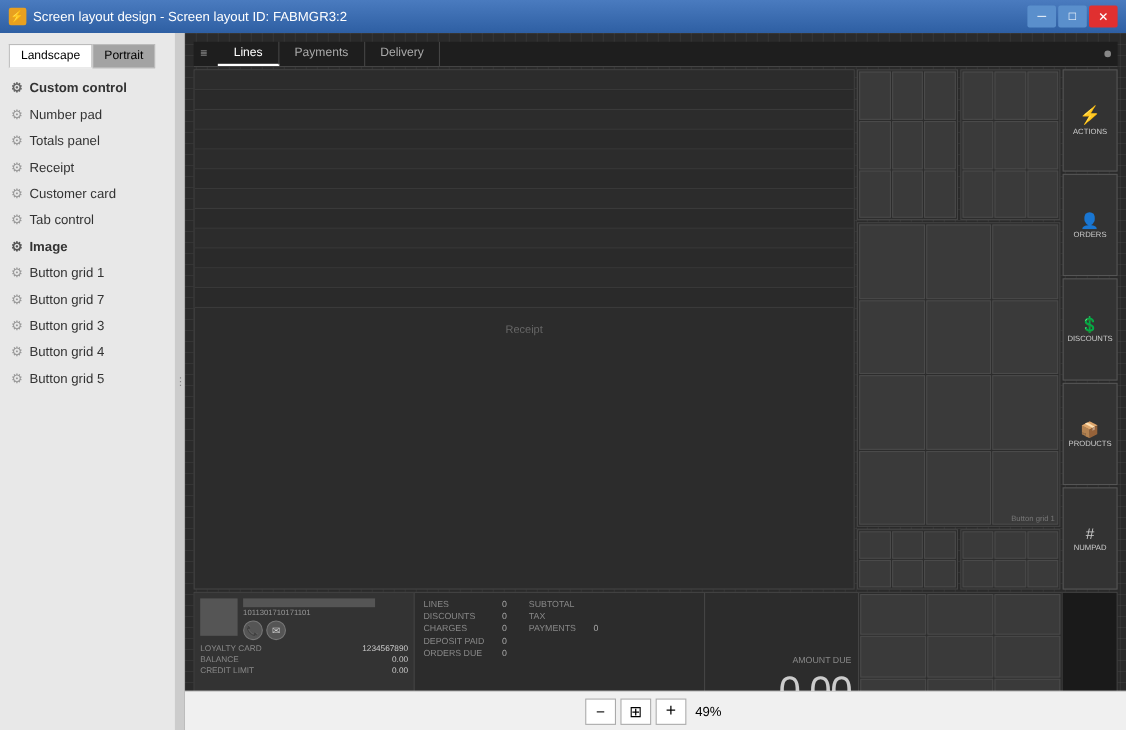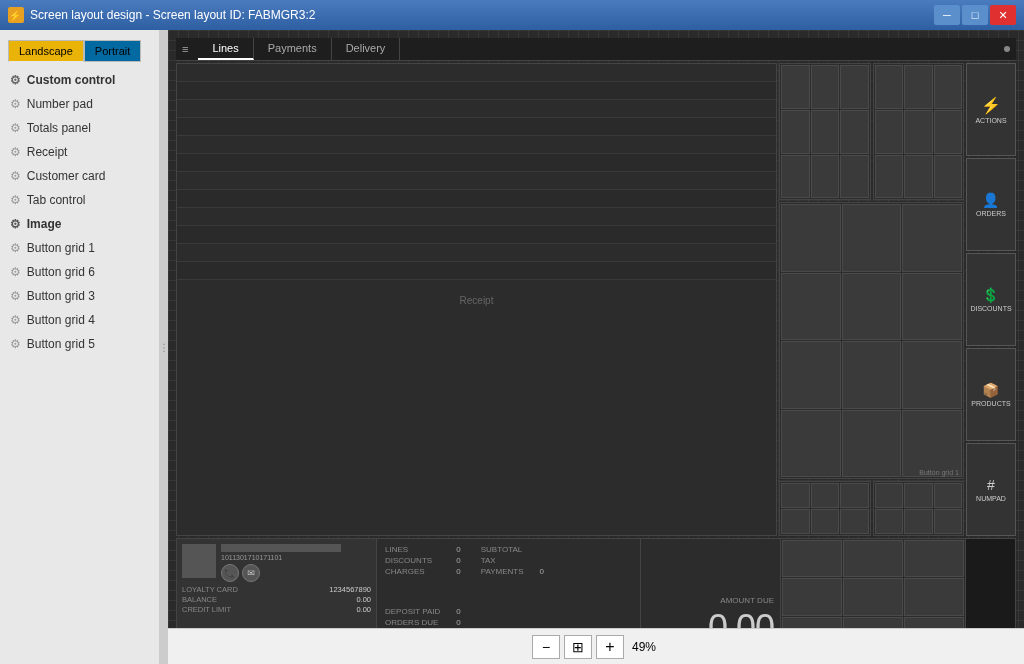--- a/index.html
+++ b/index.html
@@ -19,22 +19,22 @@
     .title-btn-min { background: #5a8fcc; color: white; }
     .title-btn-max { background: #5a8fcc; color: white; }
     .title-btn-close { background: #e03030; color: white; }
 
     
     .main-container { display: flex; height: calc(664px - 30px); background: #f0f0f0; }
 
     
     .sidebar { width: 160px; background: #e8e8e8; border-right: 1px solid #ccc; padding: 4px 0; flex-shrink: 0; }
     .tab-row { display: flex; padding: 6px 8px 0; gap: 0; }
-    .tab-btn { padding: 4px 10px; border: 1px solid #bbb; background: #0369a1; cursor: pointer; font-size: 11px; }
-    .tab-btn.active { background: #eab308; border-bottom: 1px solid #e8e8e8; z-index: 1; }
+    .tab-btn { padding: 4px 10px; border: 1px solid #bbb; background: #a3a3a3; cursor: pointer; font-size: 11px; }
+    .tab-btn.active { background: #ffffff; border-bottom: 1px solid #e8e8e8; z-index: 1; }
     .sidebar-item { display: flex; align-items: center; gap: 6px; padding: 5px 10px; cursor: pointer; font-size: 12px; color: #333; }
     .sidebar-item.active { font-weight: bold; }
 
     
     .content-area { flex: 1; display: flex; flex-direction: column; background: #2a2a2a; position: relative; }
 
     
     .bottom-toolbar { height: 36px; background: #f0f0f0; border-top: 1px solid #ccc; display: flex; align-items: center; justify-content: center; gap: 4px; }
     .zoom-btn { width: 28px; height: 24px; border: 1px solid #aaa; background: white; cursor: pointer; font-size: 14px; display: flex; align-items: center; justify-content: center; }
     .zoom-grid-btn { width: 28px; height: 24px; border: 1px solid #aaa; background: white; cursor: pointer; font-size: 11px; display: flex; align-items: center; justify-content: center; }
@@ -127,21 +127,21 @@
       <div class="sidebar-item" style="font-weight:bold;">
         <span style="color:#555;">⚙</span>
         <span>Image</span>
       </div>
       <div class="sidebar-item">
         <span style="color:#999;">⚙</span>
         <span>Button grid 1</span>
       </div>
       <div class="sidebar-item">
         <span style="color:#999;">⚙</span>
-        <span>Button grid 6</span>
+        <span>Button grid 7</span>
       </div>
       <div class="sidebar-item">
         <span style="color:#999;">⚙</span>
         <span>Button grid 3</span>
       </div>
       <div class="sidebar-item">
         <span style="color:#999;">⚙</span>
         <span>Button grid 4</span>
       </div>
       <div class="sidebar-item">
@@ -323,21 +323,21 @@
                 <span style="color:#aaa;">0</span>
               </div>
               <div style="display:flex; justify-content:space-between; gap:16px; padding:1px 0;">
                 <span style="color:#888;">DISCOUNTS</span>
                 <span style="color:#aaa;">0</span>
               </div>
               <div style="display:flex; justify-content:space-between; gap:16px; padding:1px 0;">
                 <span style="color:#888;">CHARGES</span>
                 <span style="color:#aaa;">0</span>
               </div>
-              <div style="display:flex; gap:16px; padding:1px 0;margin-top:29px;">
+              <div style="display:flex; gap:16px; padding:1px 0;">
                 <span style="color:#888;">DEPOSIT PAID</span>
                 <span style="color:#aaa;">0</span>
               </div>
               <div style="display:flex; justify-content:space-between; gap:16px; padding:1px 0;">
                 <span style="color:#888;">ORDERS DUE</span>
                 <span style="color:#aaa;">0</span>
               </div>
             </div>
             <div>
               <div style="display:flex; justify-content:space-between; gap:16px; padding:1px 0;">

